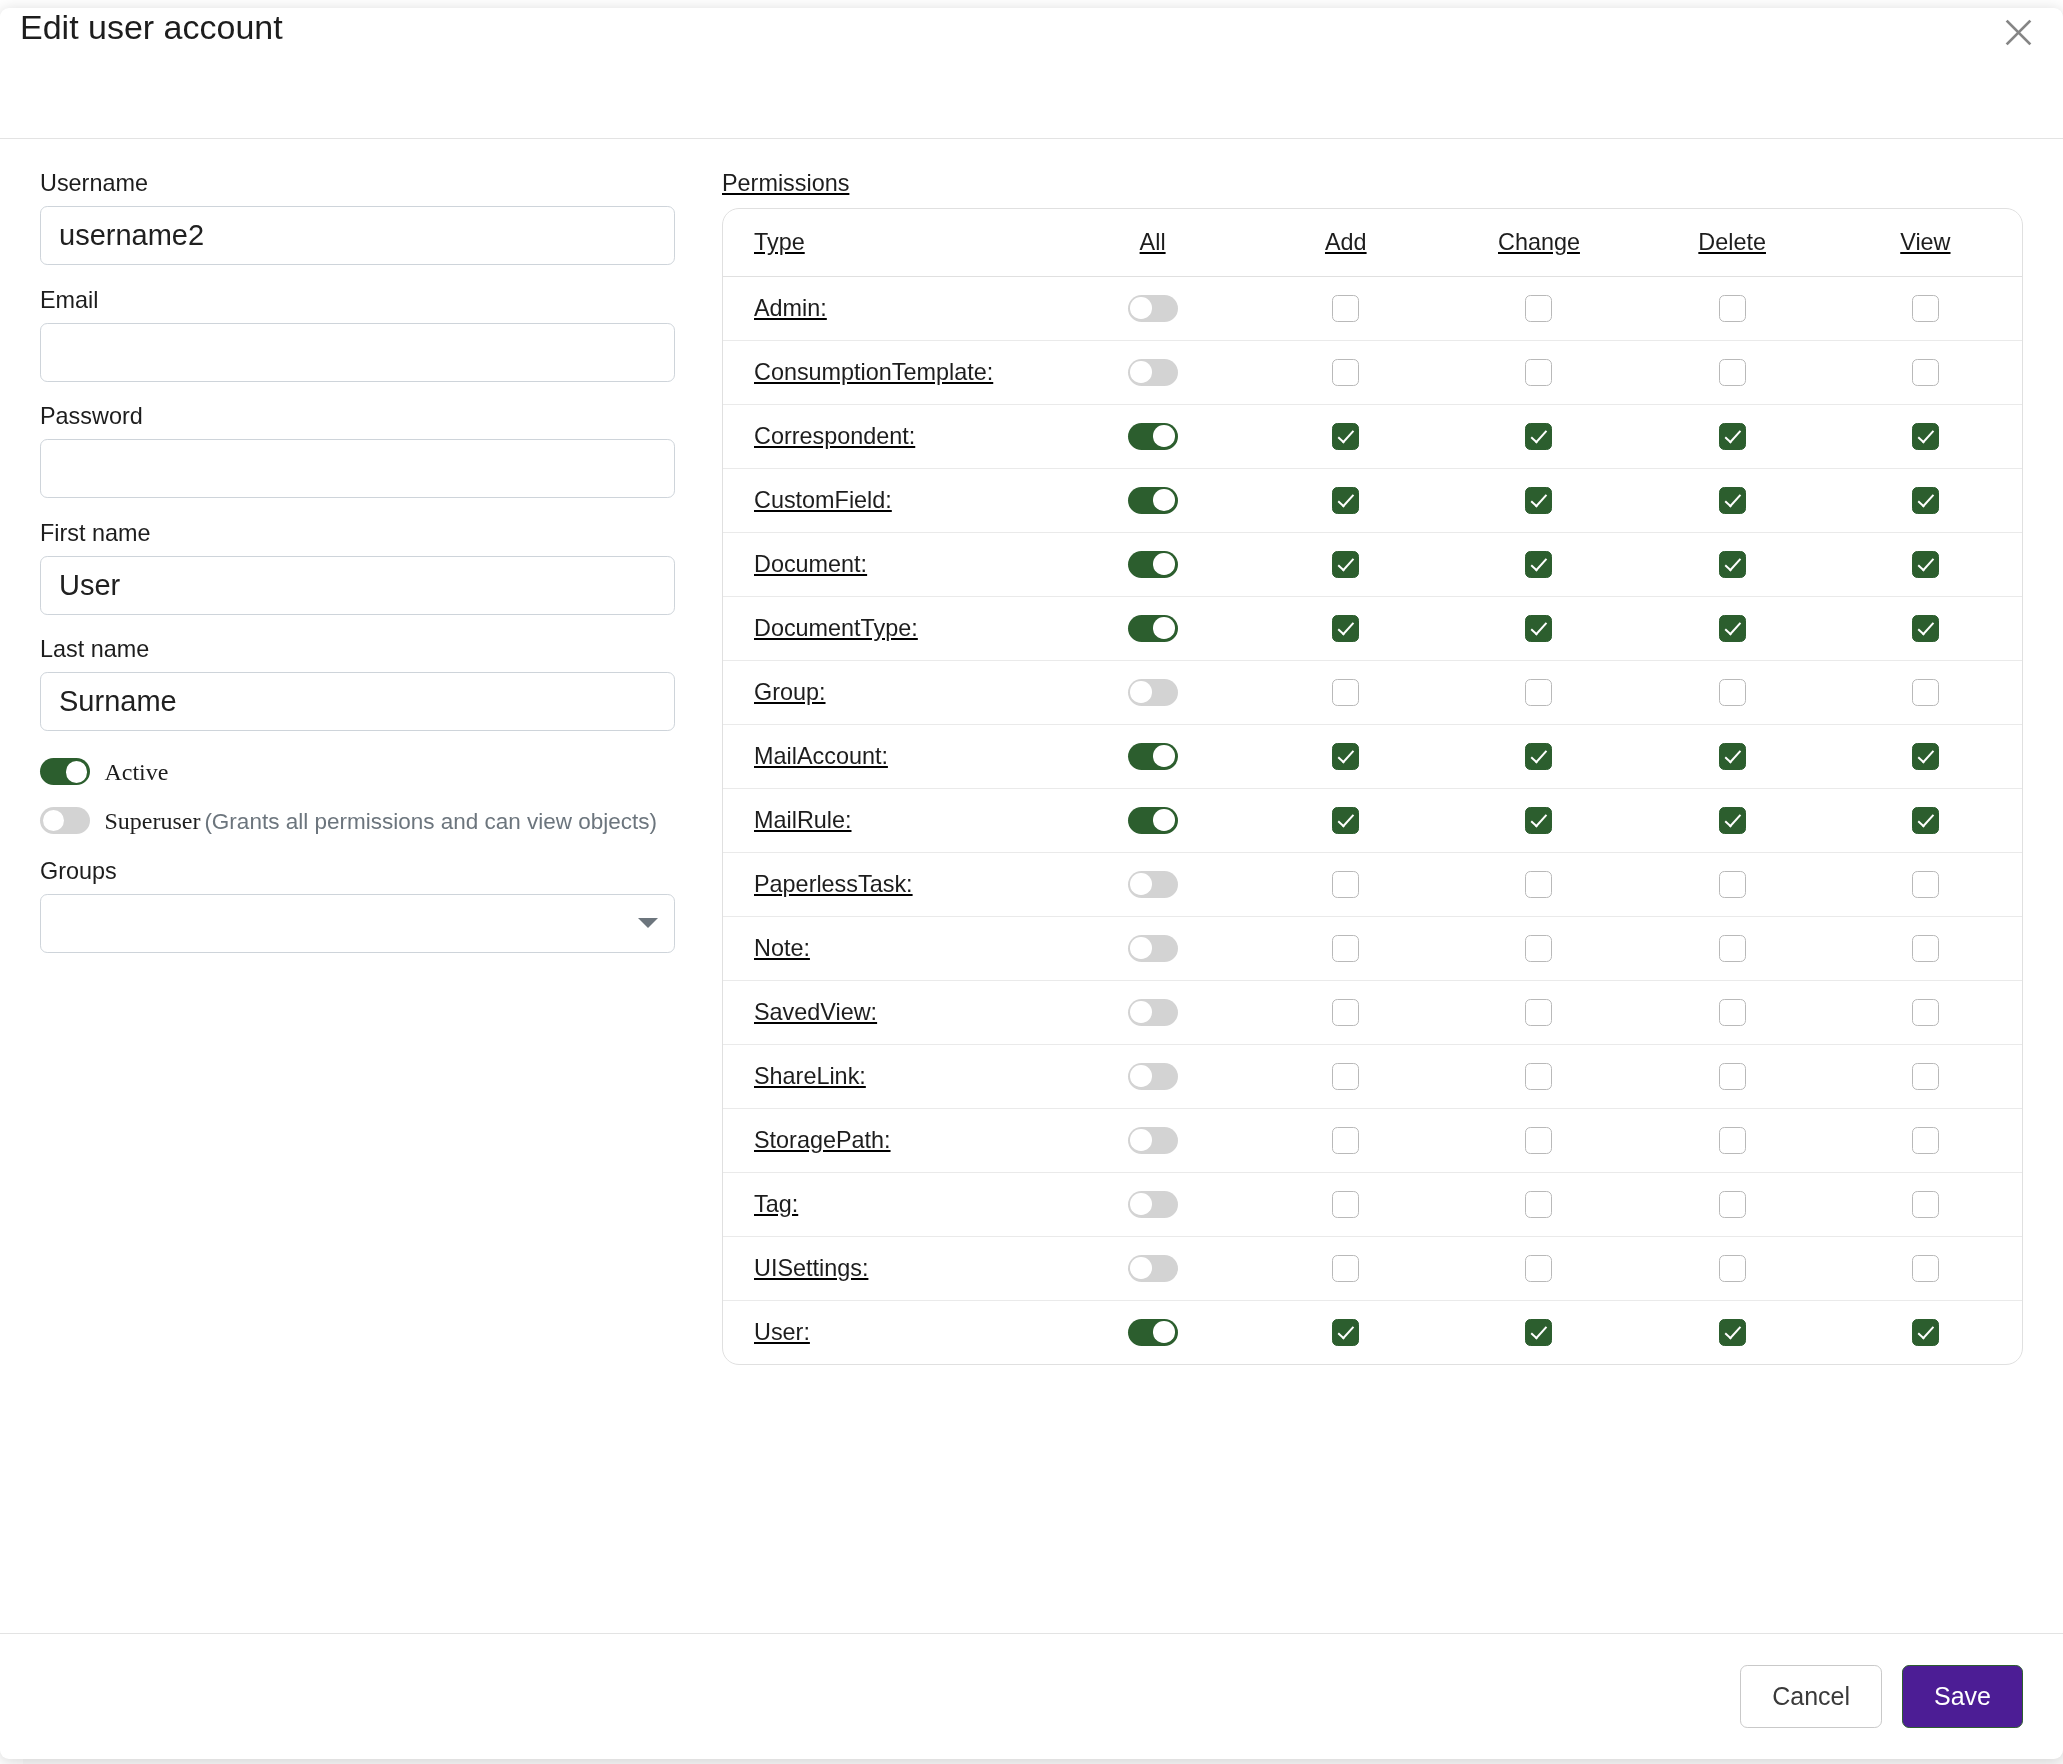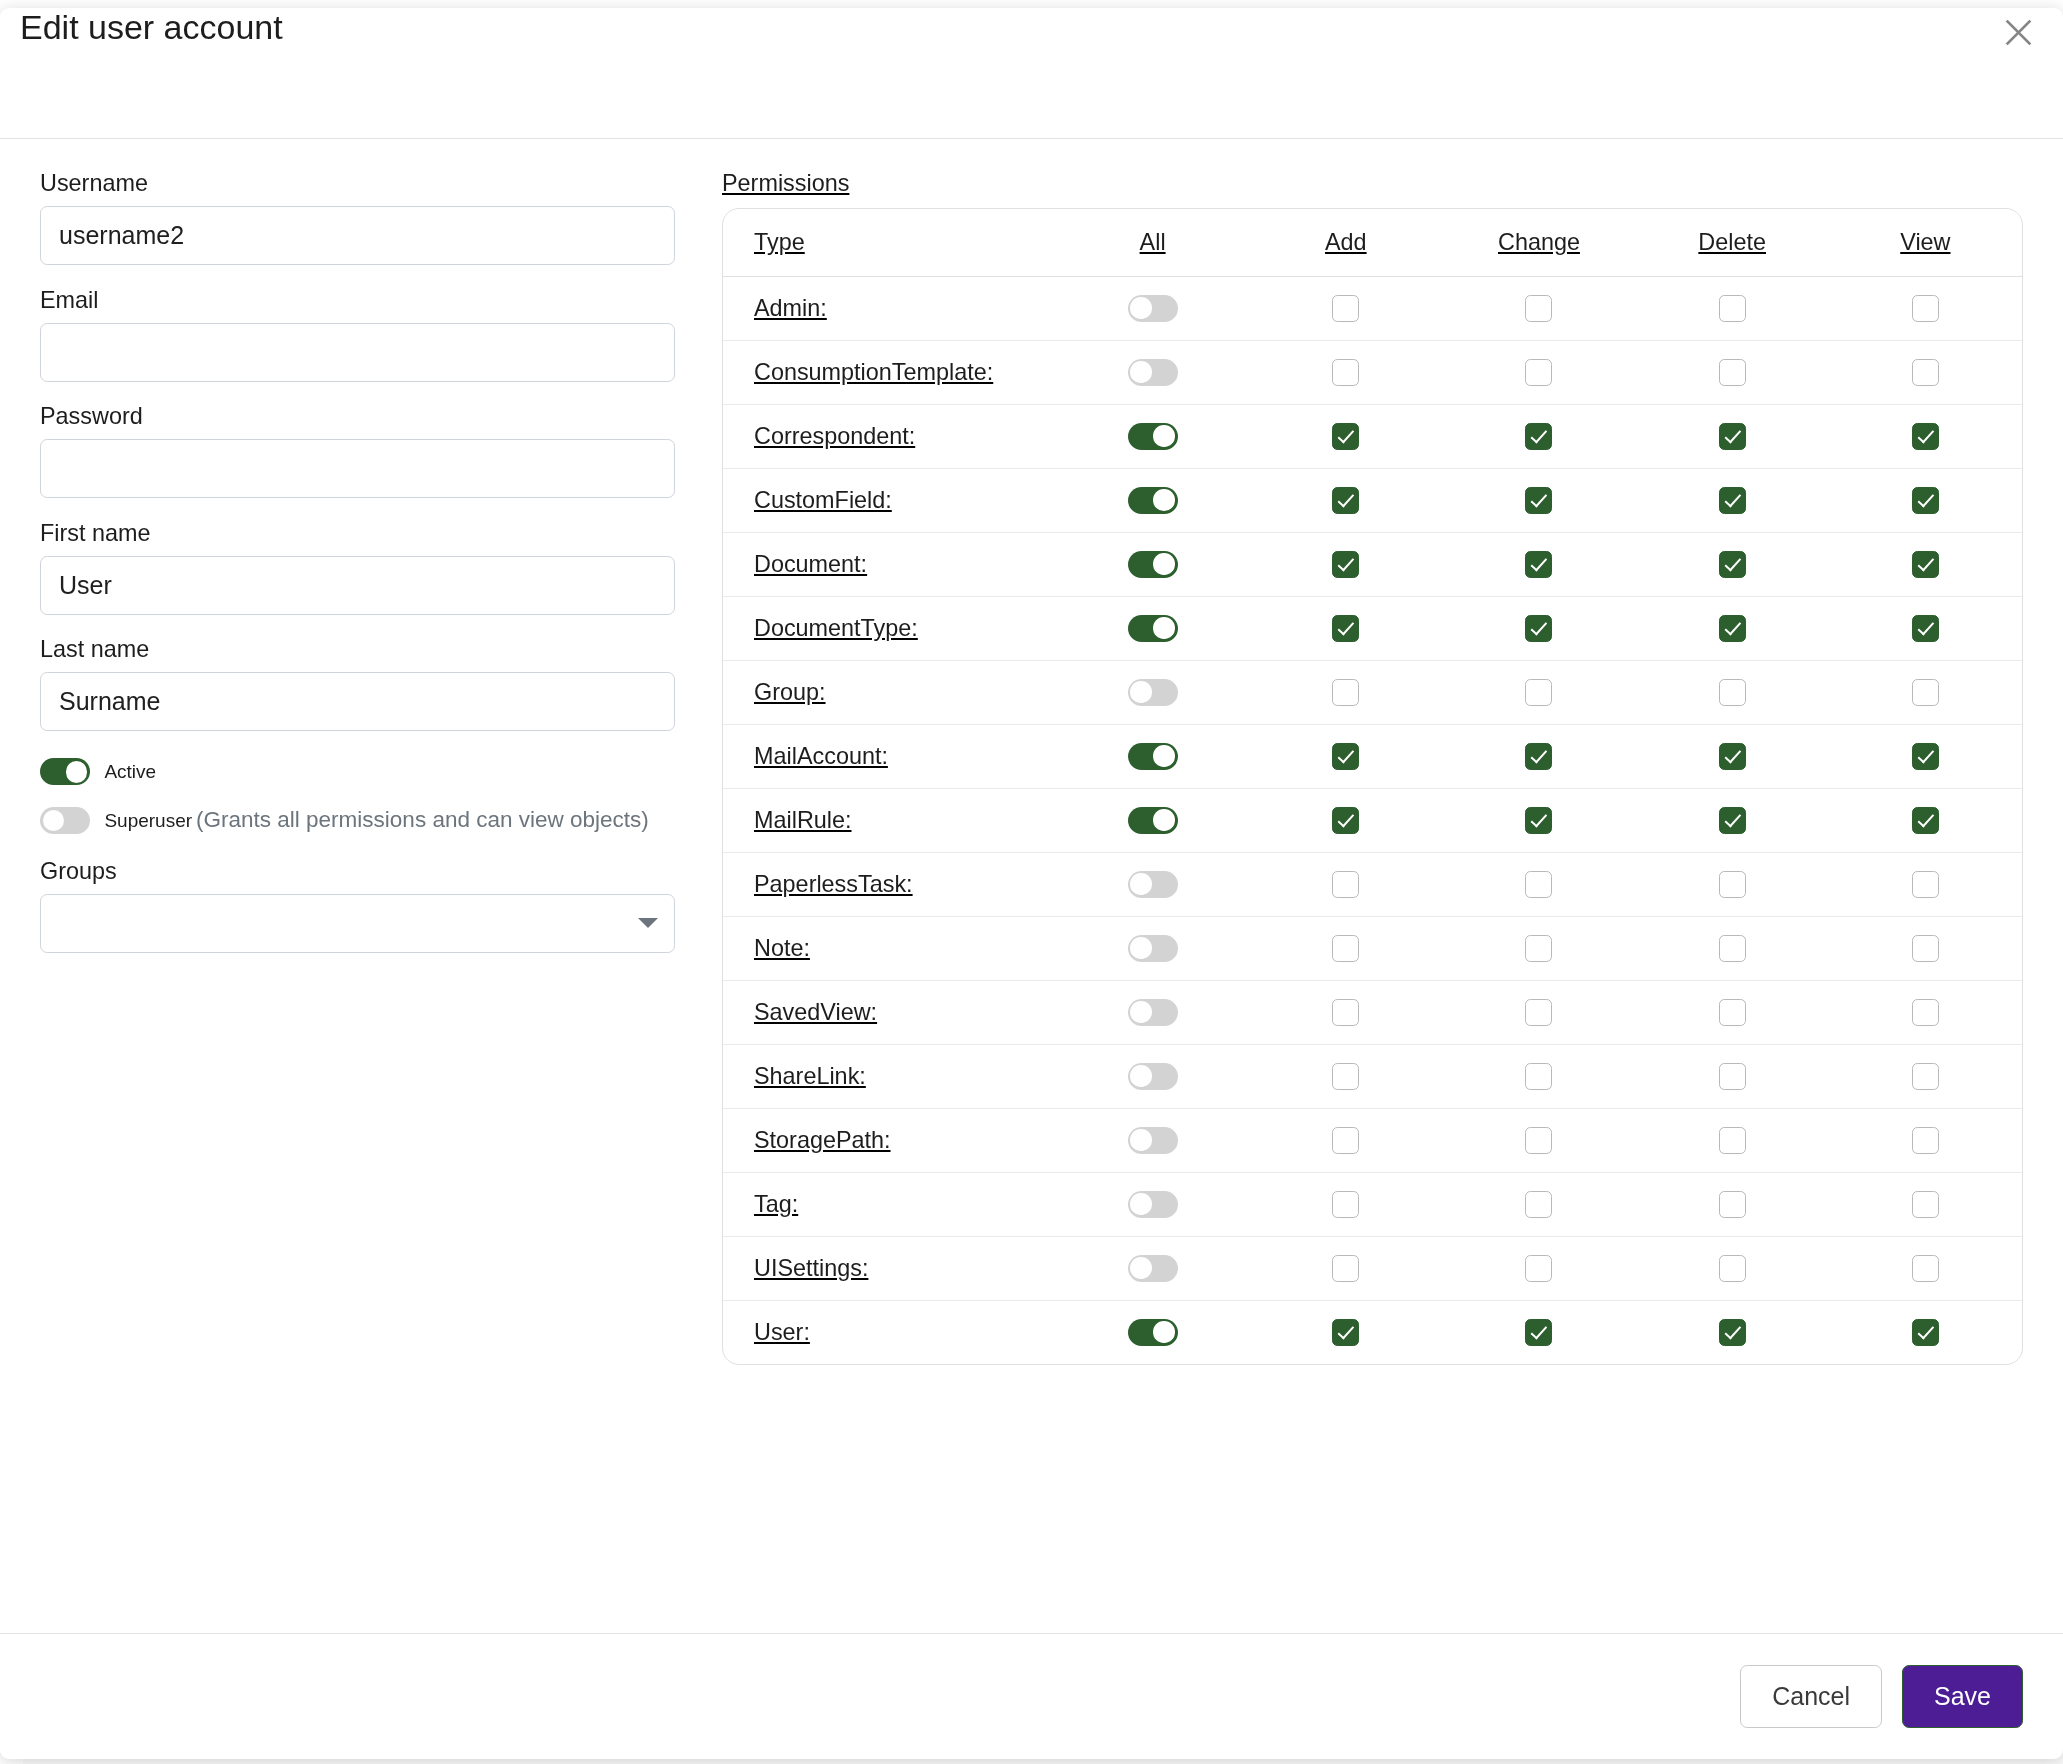--- a/index.html
+++ b/index.html
@@ -82,21 +82,21 @@
     font-size: 23.4px;
     color: #1d1d1d;
     margin-bottom: 9px;
     display: block;
   }
   .text-input {
     width: 635px;
     height: 59px;
     border: 0.9px solid #ced4da;
     border-radius: 7.2px;
-    font-size: 25px;
+    font-size: 29px;
     color: #202020;
     padding: 0 18px;
     font-family: "Liberation Sans", sans-serif;
     background: #fff;
     outline: none;
     margin-bottom: 21.6px;
   }
   .text-input::placeholder { color: #b9b9b9; }
 
   .toggle-row {
@@ -121,23 +121,24 @@
     border-radius: 50%;
     background: #ffffff;
     transition: none;
   }
   .toggle.on { background: #2c5e2e; }
   .toggle.on .knob { right: 2.7px; }
   .toggle.off { background: #d3d3d3; }
   .toggle.off .knob { left: 2.7px; }
 
   .toggle-label {
-    font-size: 19px;
+    font-size: 24px;
     color: #1d1d1d;
     line-height: 38px;
+    font-family: Liberation Serif, serif;
   }
   .toggle-hint {
     color: #6c757d;
     font-size: 22.5px;
   }
   .toggle-text-wrap {
     max-width: 576px;
   }
 
   .groups-label { margin-top: 18px; }

